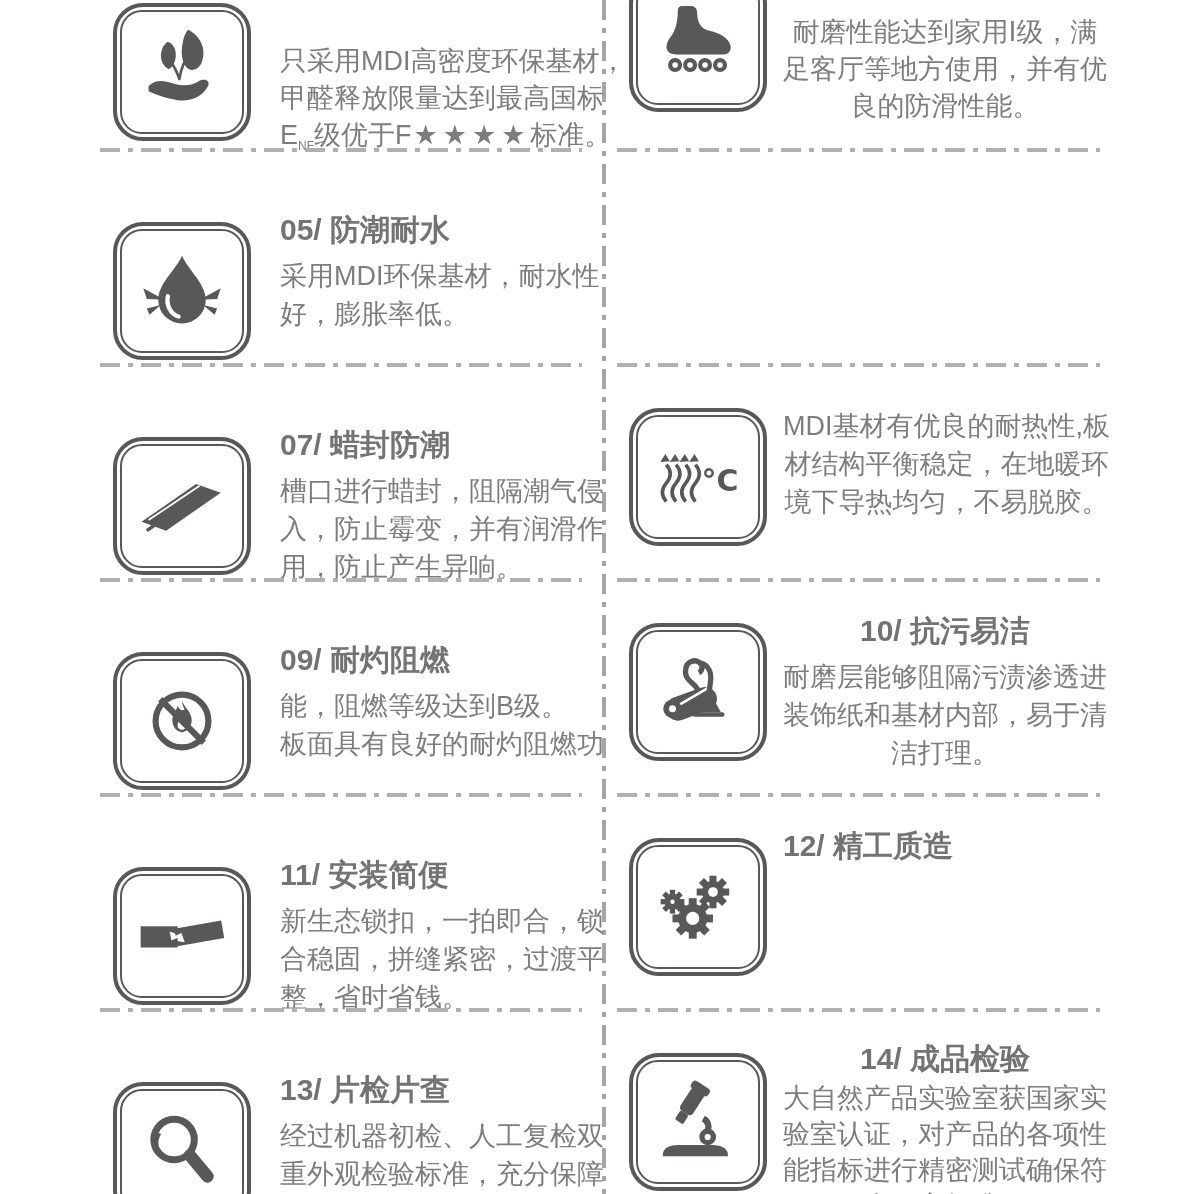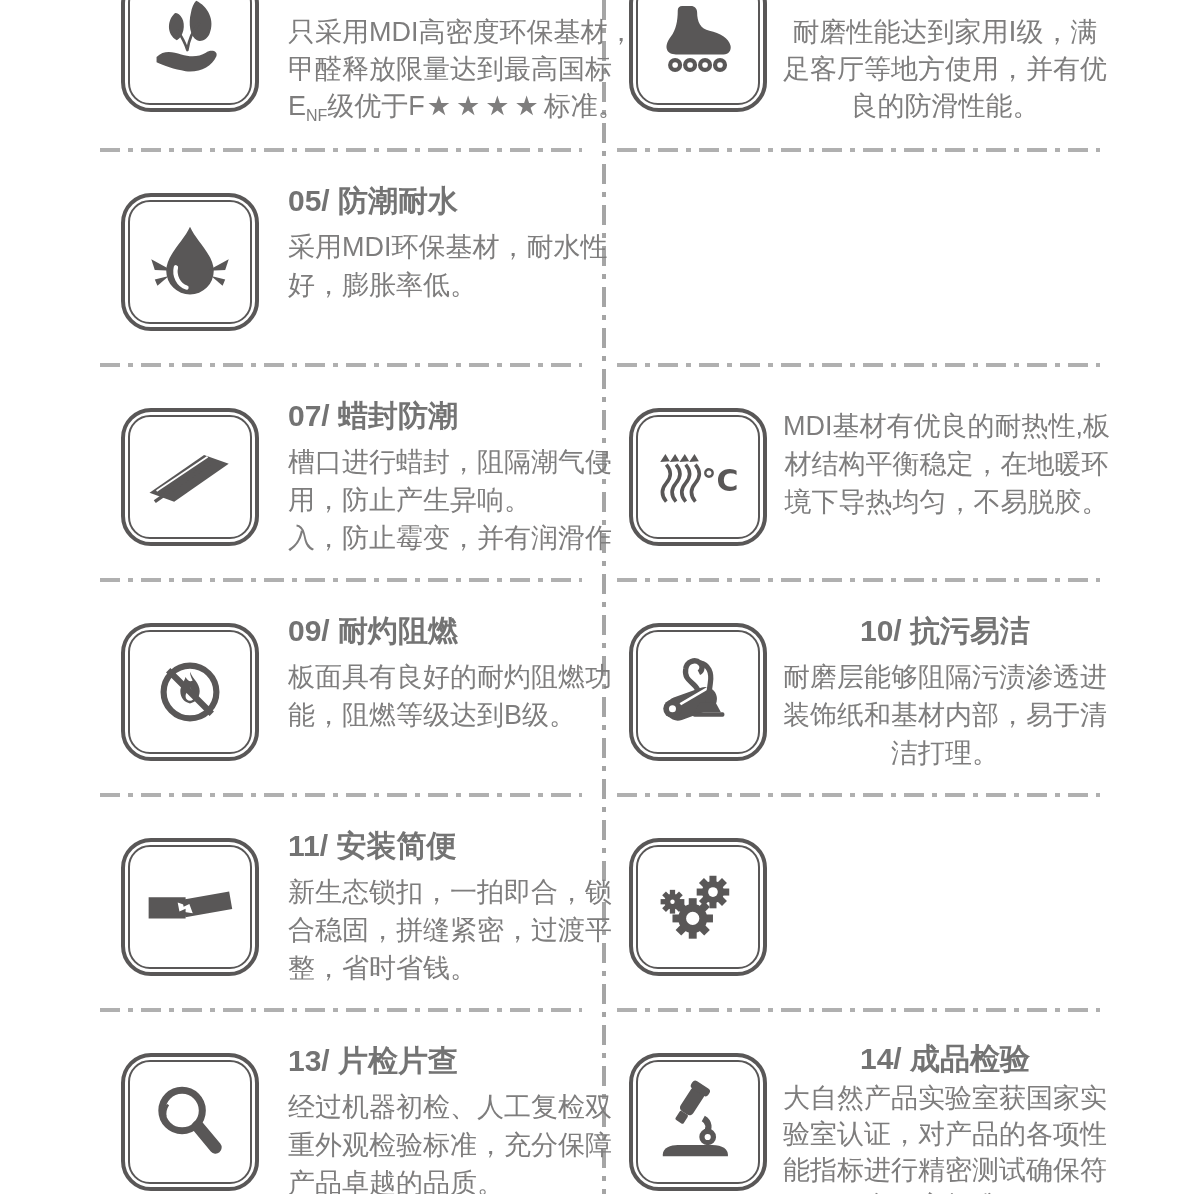--- a/index.html
+++ b/index.html
@@ -24,21 +24,21 @@
       #b0b0b0 28px 33px, transparent 33px 41px);
   }
   .hdivider .segl { left:100px;  width:482px; }
   .hdivider .segr { left:617px; width:483px; }
 
   .row  { position:relative; height:211px; }
   .row.first { height:148px; }
   .row.last  { height:182px;padding-left:8px; }
 
   .cell { position:absolute; top:0; bottom:0; }
-  .cell.left  { left:16px; width:606px; }
+  .cell.left  { left:8px; width:606px;margin-top:29px; }
   .cell.right { left:606px; right:0; }
 
   .icon-frame {
     position:absolute; top:41px; left:105px; width:138px; height:138px;
     box-sizing:border-box; border:4px solid #595757; border-radius:30px;
     padding:3px; background:#fff;
   }
   .cell.right .icon-frame { left:23px; }
   .row.first .icon-frame  { top:-26px; }
   .icon-inner {
@@ -60,21 +60,21 @@
   .bodyline {
     font-size:27px; color:#7e7d7d; line-height:38px; white-space:nowrap;
   }
   .row.first .bodylines { margin-top:0; }
   .row.first .bodyline  { line-height:37px; }
   
   .compact .title     { line-height:32px; }
   .compact .bodylines { margin-top:5px; }
   .compact .bodyline  { line-height:36px; }
 
-  sub.subscript { font-size:16px; letter-spacing:0; }
+  sub.subscript { font-size:12px; letter-spacing:0; }
   .stars { letter-spacing:5px; margin-left:2px; }
 </style>
 </head>
 <body>
 
 <div class="page">
   <div class="vdivider"></div>
 
   <section class="row first">
     <div class="cell left">
@@ -164,22 +164,22 @@
             <path d="M4 68 L66 25 L94 35 L32 78 Z"></path>
             <path d="M10 78 L72 35" stroke="#595757" stroke-width="4" fill="none"></path>
             <path d="M12 66 L70 27" stroke="#fff" stroke-width="2" fill="none"></path>
           </svg>
         </div>
       </div>
       <div class="textblock">
         <div class="title">07/ 蜡封防潮</div>
         <div class="bodylines">
           <div class="bodyline">槽口进行蜡封，阻隔潮气侵</div>
+          <div class="bodyline">入，防止霉变，并有润滑作</div>
           <div class="bodyline">用，防止产生异响。</div>
-          <div class="bodyline">入，防止霉变，并有润滑作</div>
         </div>
       </div>
     </div>
     <div class="cell right">
       <div class="icon-frame">
         <div class="icon-inner">
           <svg class="icon" viewBox="0 0 100 100">
             <path d="M14 78 c-6 -7 -6 -14 0 -21 c6 -7 6 -14 0 -21" fill="none" stroke="#595757" stroke-width="4"></path>
             <polygon points="7,33 13,24 18,32"></polygon>
             <path d="M25 78 c-6 -7 -6 -14 0 -21 c6 -7 6 -14 0 -21" fill="none" stroke="#595757" stroke-width="4"></path>
@@ -215,22 +215,22 @@
             <circle cx="50" cy="50" r="30" fill="none" stroke="#595757" stroke-width="7"></circle>
             <path d="M50 27 C53 35 61 40 61 49 C61 57 56 62 50 63 C44 62 39 57 39 49 C39 44 43 39 45 33 C47 37 50 39 53 37 C51 33 50 30 50 27 Z"></path>
             <path d="M50 45 C52 49 55 51 55 55 A5 5 0 0 1 45 55 C45 51 48 49 50 45 Z" fill="#fff"></path>
             <rect x="15" y="46.5" width="70" height="7" transform="rotate(45 50 50)"></rect>
           </svg>
         </div>
       </div>
       <div class="textblock">
         <div class="title">09/ 耐灼阻燃</div>
         <div class="bodylines">
+          <div class="bodyline">能，阻燃等级达到B级。</div>
           <div class="bodyline">板面具有良好的耐灼阻燃功</div>
-          <div class="bodyline">能，阻燃等级达到B级。</div>
         </div>
       </div>
     </div>
     <div class="cell right">
       <div class="icon-frame">
         <div class="icon-inner">
           <svg class="icon" viewBox="0 0 100 100">
             <g transform="rotate(-20 42 62)">
                 <rect x="12" y="50" width="60" height="27" rx="13.5"></rect>
               </g>
@@ -318,20 +318,21 @@
                 <rect x="-3" y="-13.5" width="6" height="6" transform="rotate(225)"></rect>
                 <rect x="-3" y="-13.5" width="6" height="6" transform="rotate(270)"></rect>
                 <rect x="-3" y="-13.5" width="6" height="6" transform="rotate(315)"></rect>
               <circle r="9"></circle>
                 <circle r="2.5" fill="#fff"></circle>
             </g>
           </svg>
         </div>
       </div>
       <div class="textblock">
+        <div class="title">12/ 精工质造</div>
       </div>
     </div>
   </section>
 
   <div class="hdivider">
       <span class="seg segl"></span>
       <span class="seg segr"></span>
     </div>
 
   <section class="row last">

